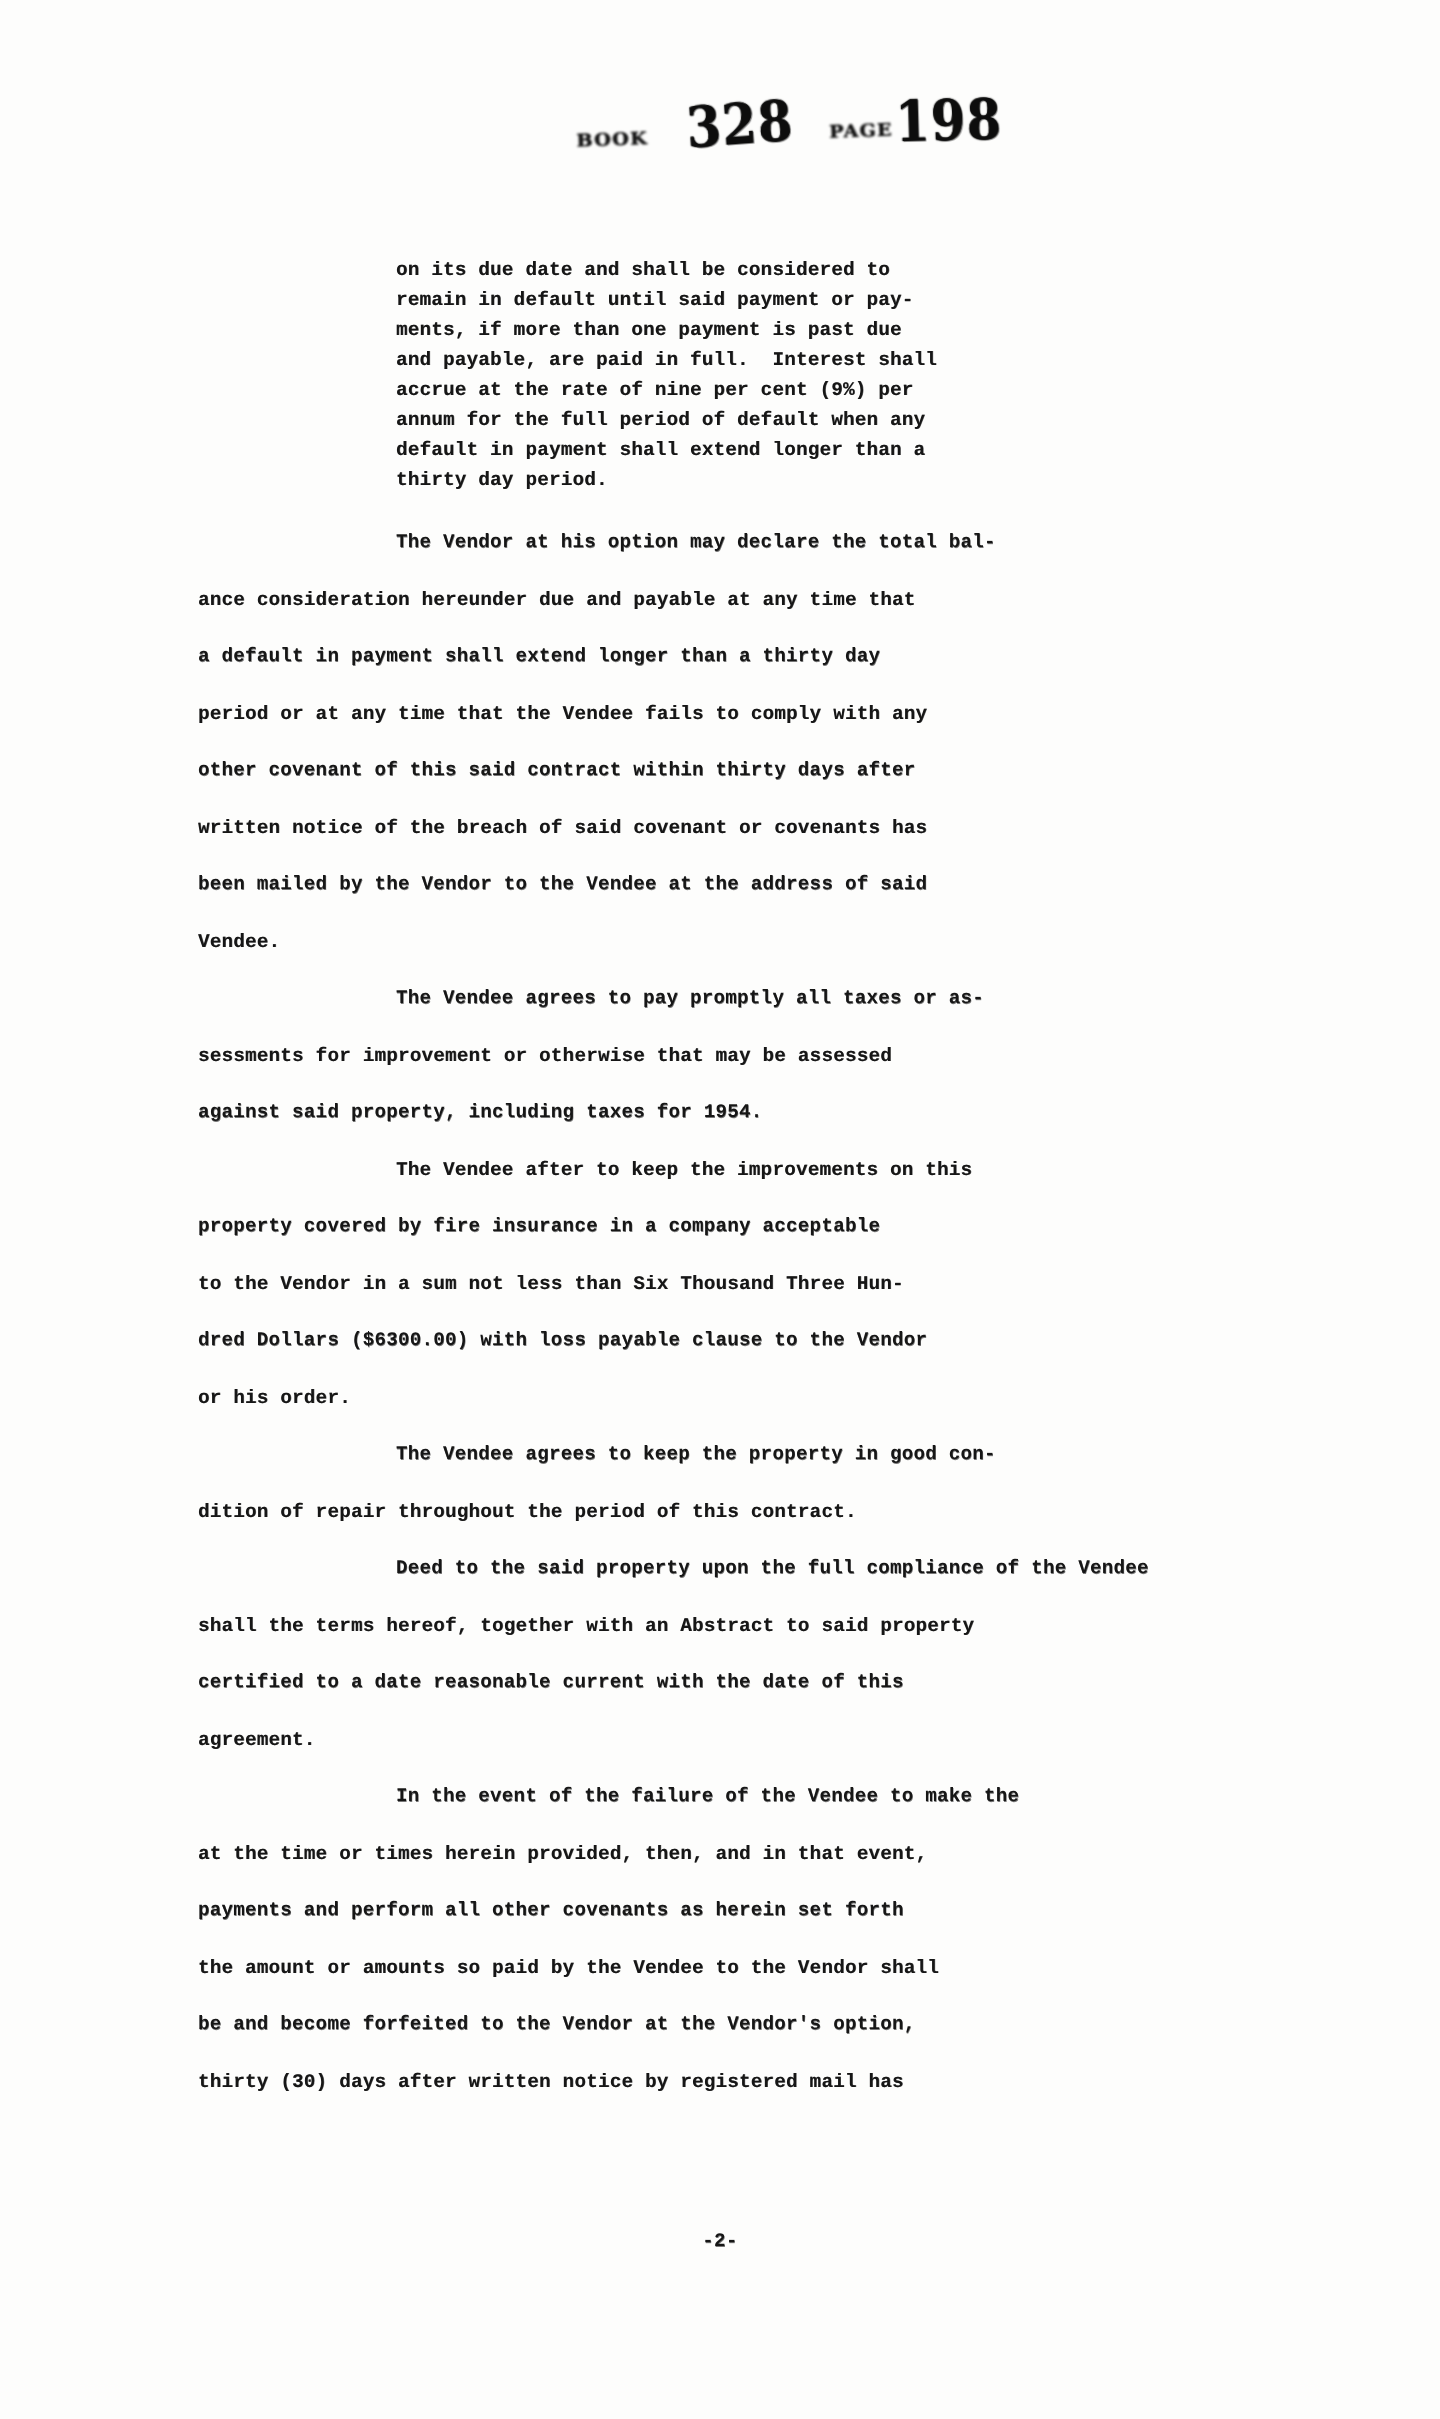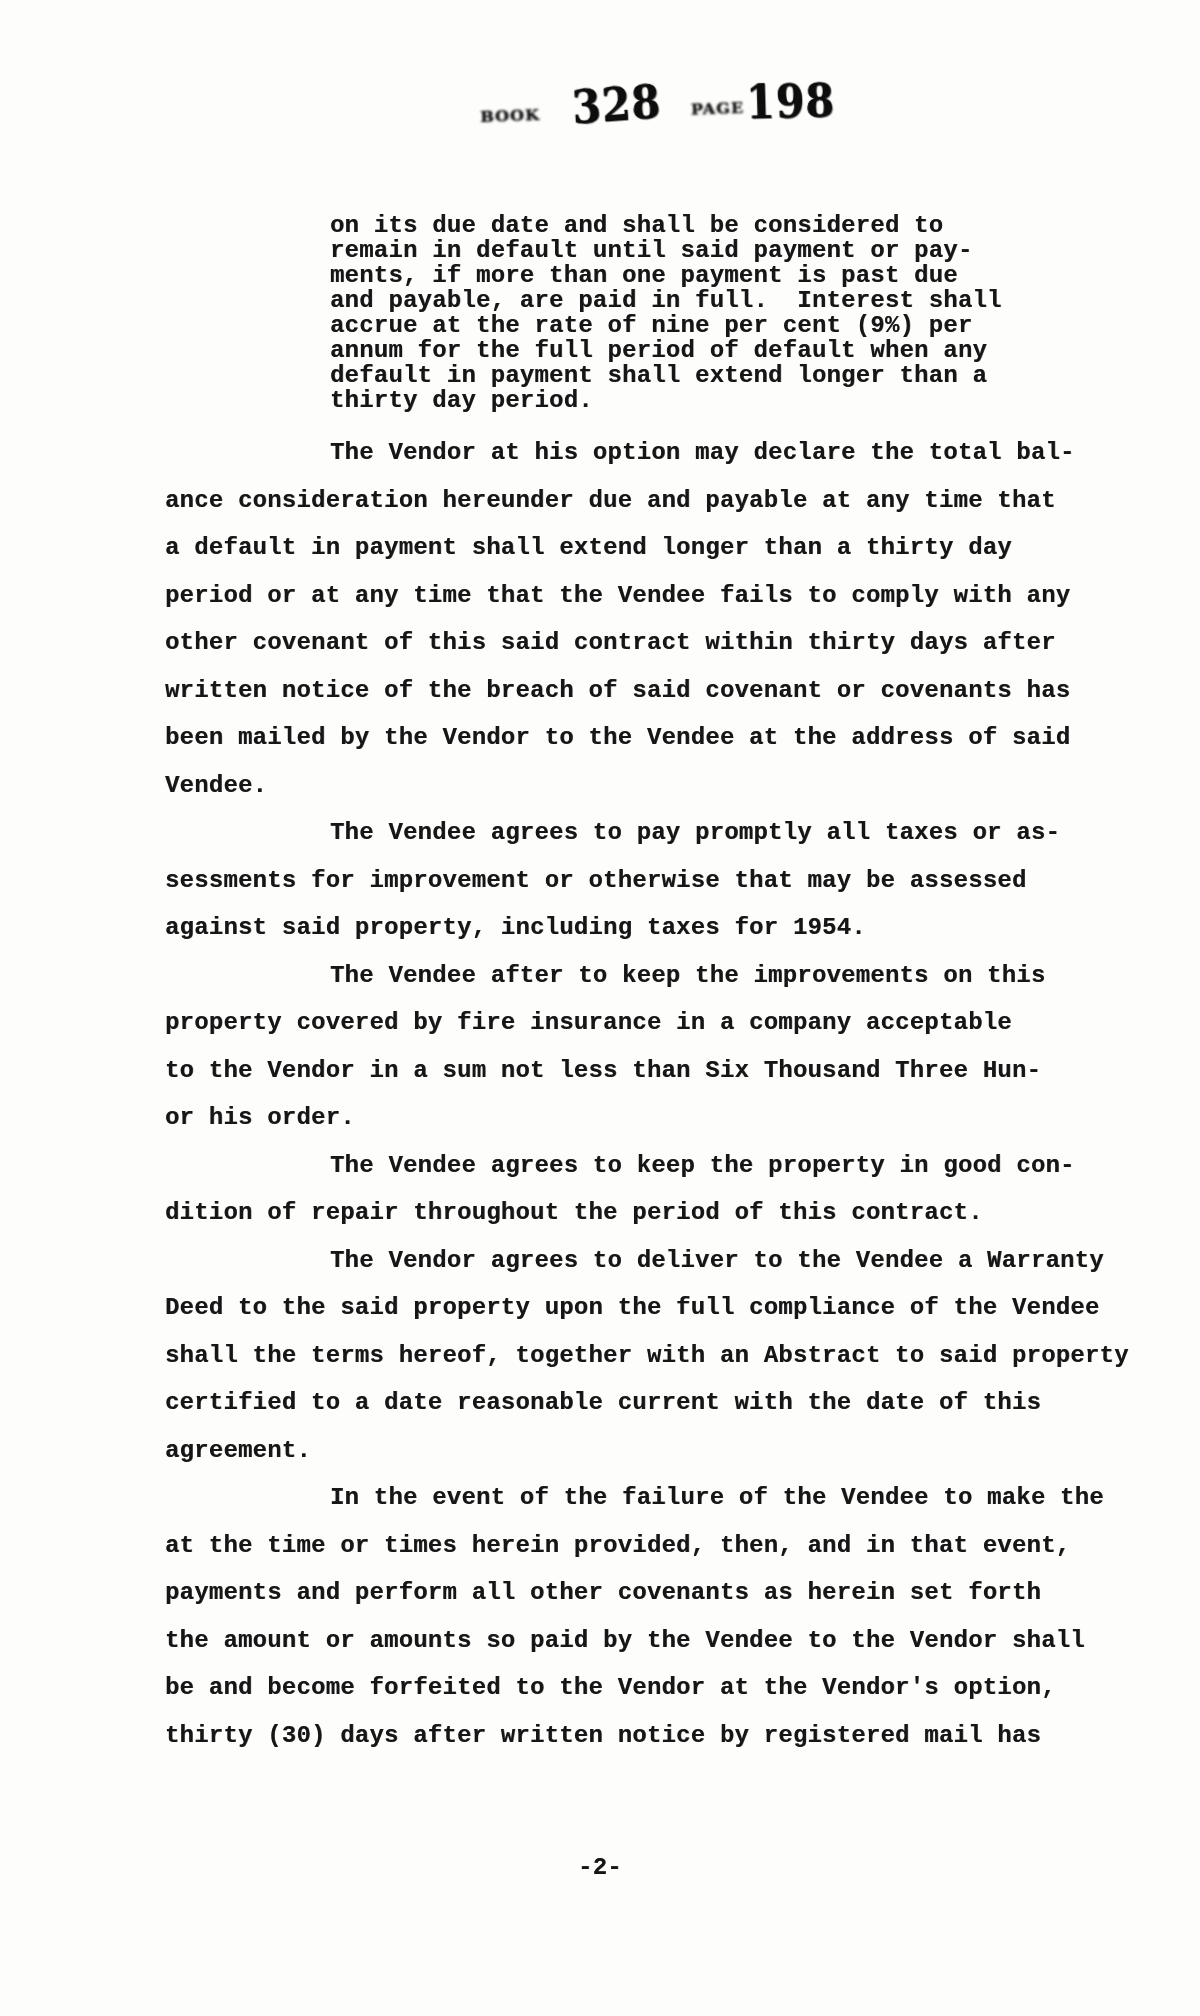--- a/index.html
+++ b/index.html
@@ -43,21 +43,21 @@
     transform: scaleX(0.88) rotate(-2deg);
     text-shadow: 0 0 1.2px #000, 1px 1px 0 rgba(0,0,0,0.35);
     filter: blur(0.3px);
     letter-spacing: 1px;
   }
   .stamp-num.second { transform: scaleX(0.88) rotate(0.5deg) translateY(3px); }
 
   
   .typed-line {
     white-space: pre;
-    font-size: 24px;
+    font-size: 16px;
     letter-spacing: 0.2px;
     text-shadow: 0.4px 0.4px 0.3px rgba(10,10,10,0.55);
   }
   .content {
     position: absolute;
     left: 165px;
     top: 213px;
     right: 40px;
   }
   .quote-block { margin-left: 165px; }
@@ -115,28 +115,28 @@
         </div>
       <div class="para">
           <div class="typed-line">The Vendee agrees to pay promptly all taxes or as-</div>
           <div class="typed-line">sessments for improvement or otherwise that may be assessed</div>
           <div class="typed-line">against said property, including taxes for 1954.</div>
         </div>
       <div class="para">
           <div class="typed-line">The Vendee after to keep the improvements on this</div>
           <div class="typed-line">property covered by fire insurance in a company acceptable</div>
           <div class="typed-line">to the Vendor in a sum not less than Six Thousand Three Hun-</div>
+          <div class="typed-line">dred Dollars ($6300.00) with loss payable clause to the Vendor</div>
           <div class="typed-line">or his order.</div>
         </div>
       <div class="para">
           <div class="typed-line">The Vendee agrees to keep the property in good con-</div>
           <div class="typed-line">dition of repair throughout the period of this contract.</div>
         </div>
       <div class="para">
-          <div class="typed-line">The Vendor agrees to deliver to the Vendee a Warranty</div>
           <div class="typed-line">Deed to the said property upon the full compliance of the Vendee</div>
           <div class="typed-line">shall the terms hereof, together with an Abstract to said property</div>
           <div class="typed-line">certified to a date reasonable current with the date of this</div>
           <div class="typed-line">agreement.</div>
         </div>
       <div class="para">
           <div class="typed-line">In the event of the failure of the Vendee to make the</div>
           <div class="typed-line">at the time or times herein provided, then, and in that event,</div>
           <div class="typed-line">payments and perform all other covenants as herein set forth</div>
           <div class="typed-line">the amount or amounts so paid by the Vendee to the Vendor shall</div>

